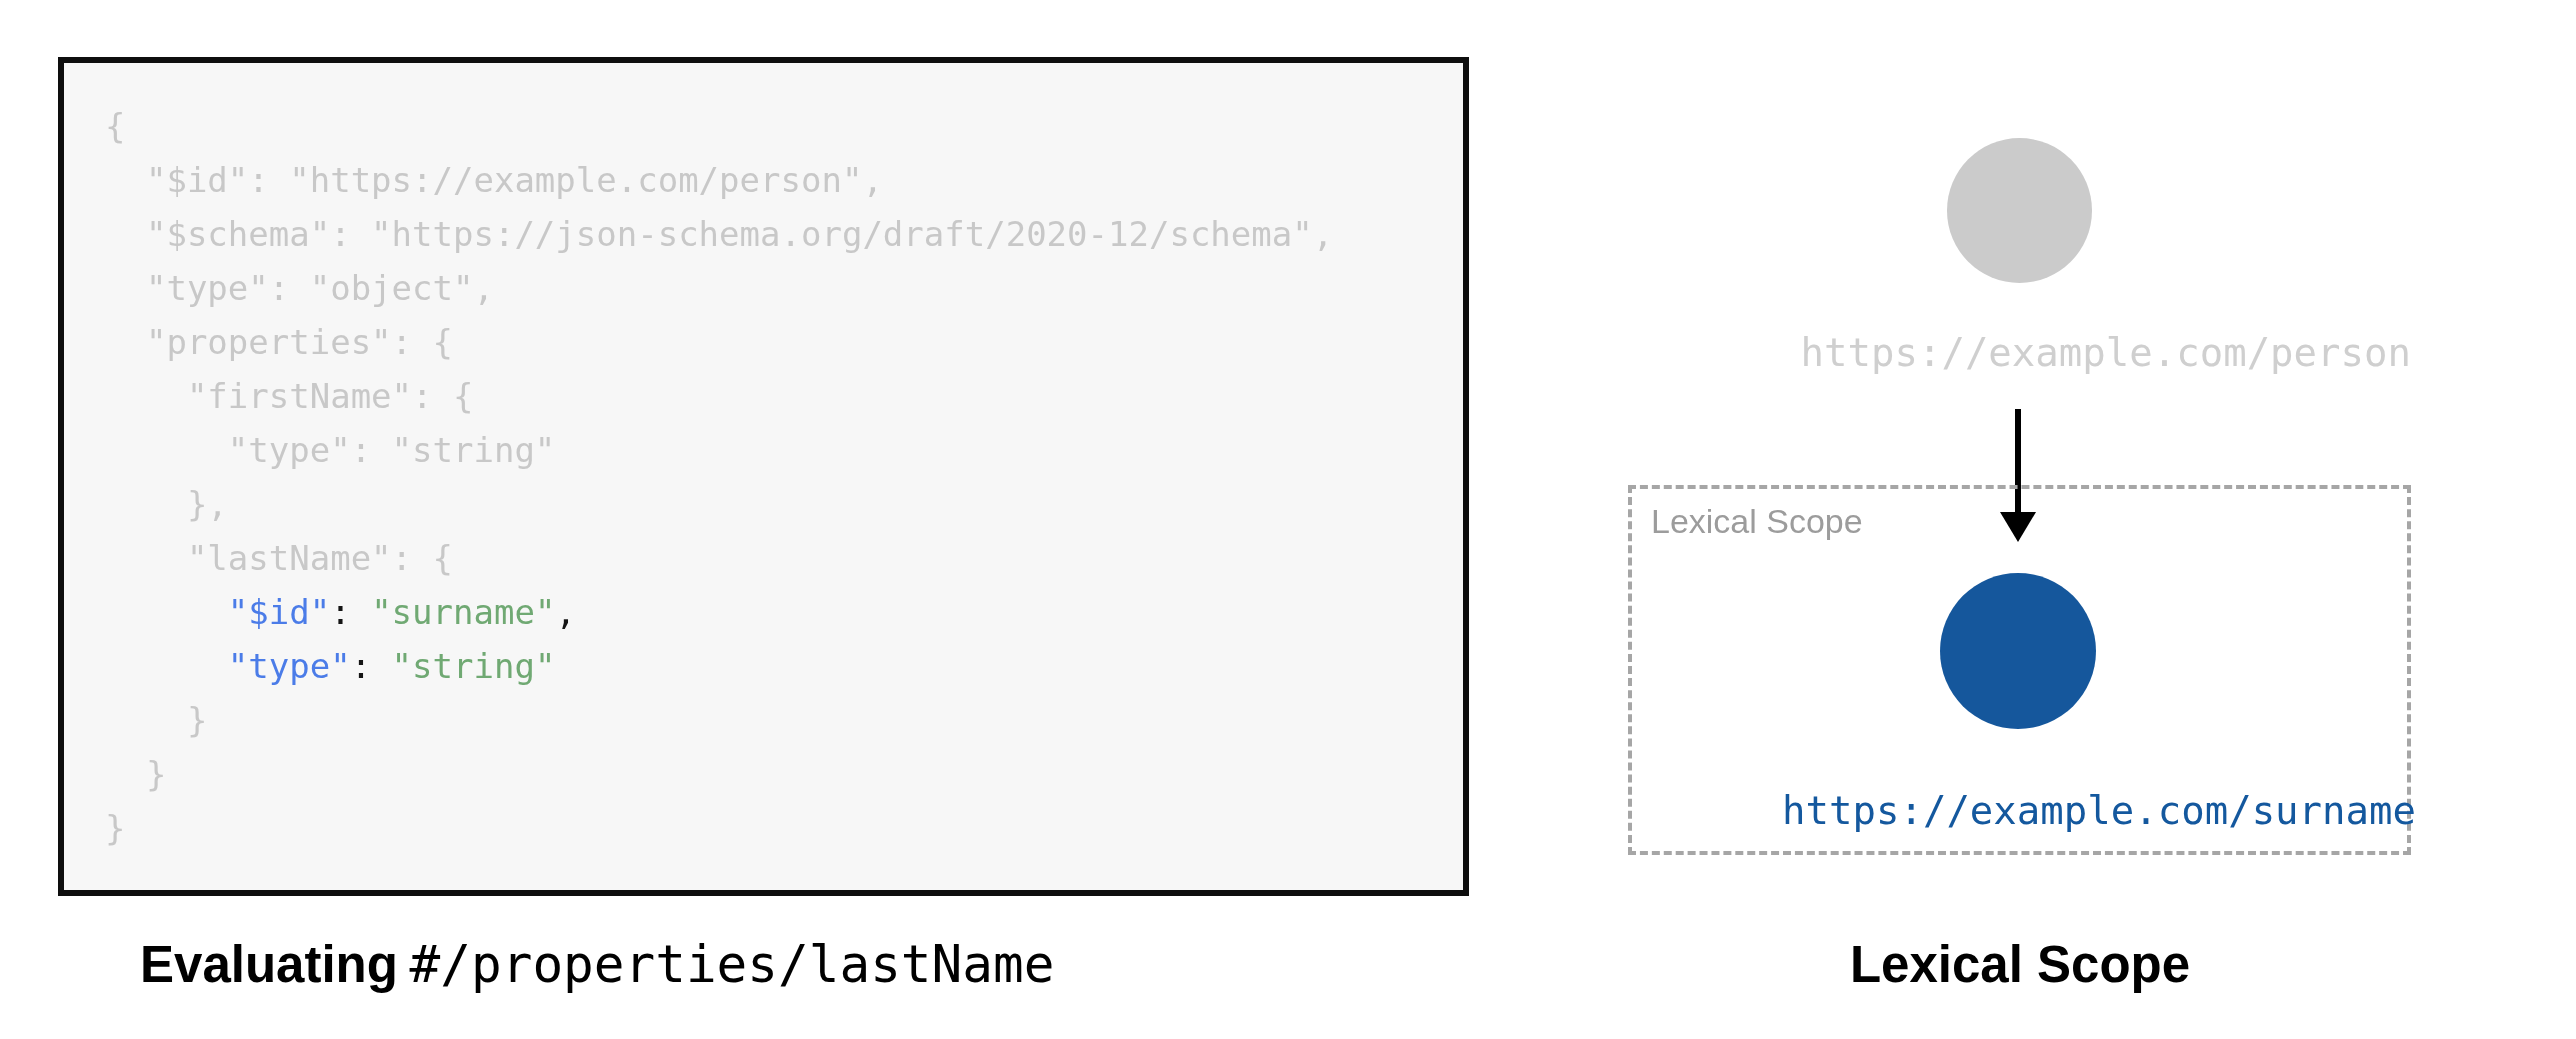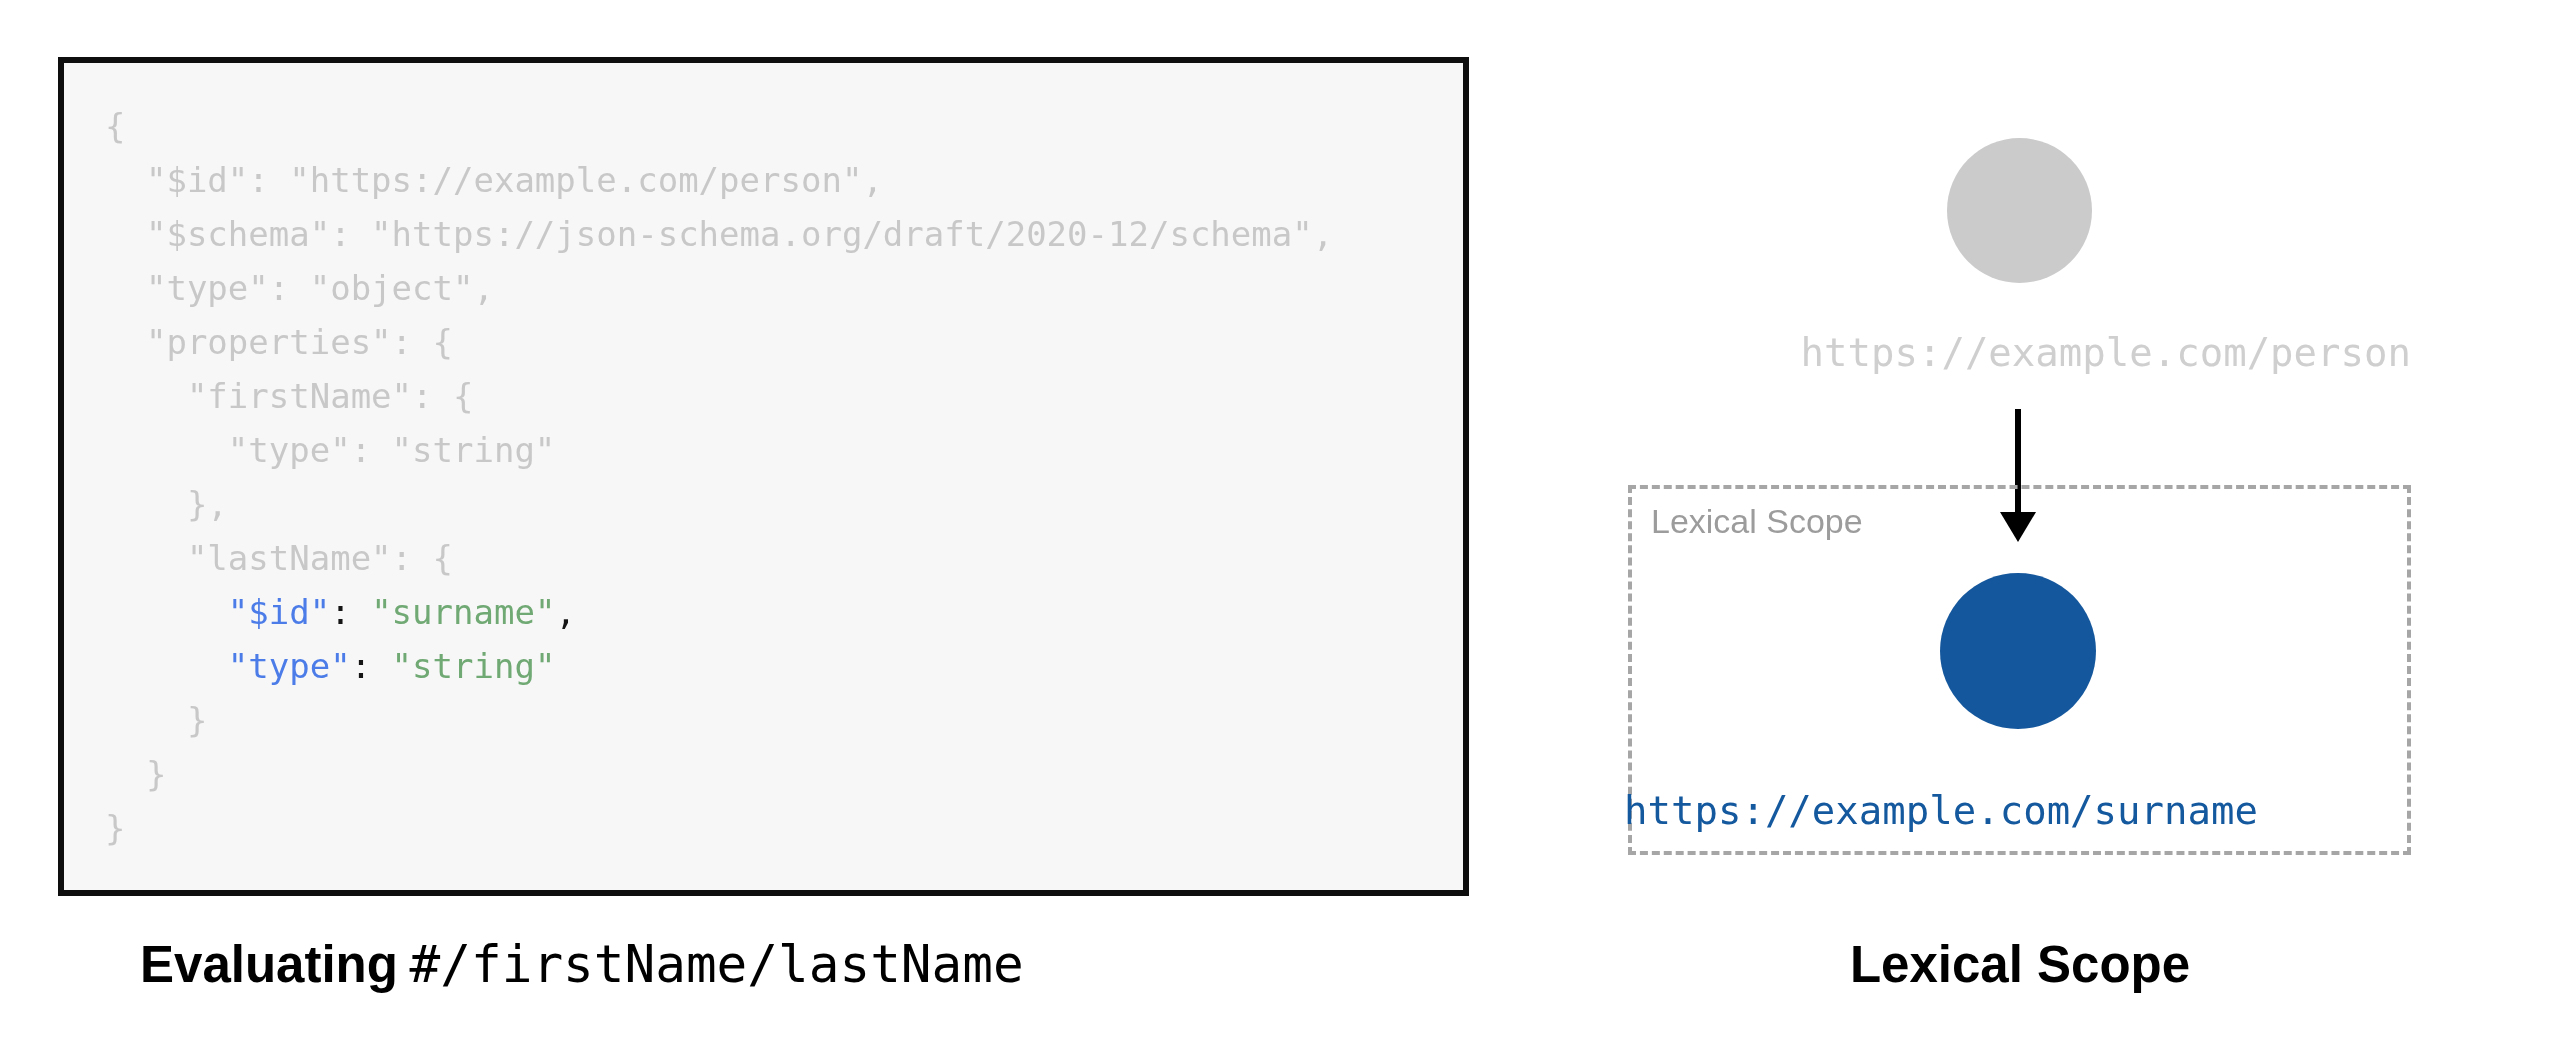--- a/index.html
+++ b/index.html
@@ -47,39 +47,39 @@
   .arrow-down .head{position:absolute;left:2.6px;top:103px;width:0;height:0;
                     border-left:18px solid transparent;border-right:18px solid transparent;
                     border-top:30px solid var(--arrow);}
   .scope-box{position:absolute;left:1628px;top:485px;width:783px;height:370px;
              box-sizing:border-box;border:4.5px dashed var(--scope-border);}
   .scope-label{position:absolute;left:1651px;top:500px;
                font-family:"Liberation Sans",sans-serif;font-size:34px;line-height:43px;
                color:var(--scope-label);white-space:nowrap;}
   .node-blue{position:absolute;left:1940px;top:573px;width:156px;height:156px;
              border-radius:50%;background:var(--node-blue);}
-  .label-surname{position:absolute;left:1624px;top:787px;width:792px;text-align:left;
+  .label-surname{position:absolute;left:1624px;top:787px;width:792px;text-align:right;
                  font-family:"DejaVu Sans Mono",monospace;font-size:39px;line-height:47px;
                  color:var(--url-blue);white-space:nowrap;}
   .caption-right{position:absolute;left:1624px;top:934px;width:792px;text-align:center;
                  font-family:"Liberation Sans",sans-serif;font-weight:700;font-size:51px;
                  line-height:62px;color:var(--caption);white-space:nowrap;}
 </style>
 </head>
 <body>
 
 <div class="canvas">
 
   <div class="code-panel">
     <div class="code-block"><div class="code-line"><span class="tok-gray">{</span></div><div class="code-line"><span class="tok-gray">  "$id": "https://example.com/person",</span></div><div class="code-line"><span class="tok-gray">  "$schema": "https://json-schema.org/draft/2020-12/schema",</span></div><div class="code-line"><span class="tok-gray">  "type": "object",</span></div><div class="code-line"><span class="tok-gray">  "properties": {</span></div><div class="code-line"><span class="tok-gray">    "firstName": {</span></div><div class="code-line"><span class="tok-gray">      "type": "string"</span></div><div class="code-line"><span class="tok-gray">    },</span></div><div class="code-line"><span class="tok-gray">    "lastName": {</span></div><div class="code-line"><span class="tok-gray">      </span><span class="tok-blue">"$id"</span><span class="tok-black">: </span><span class="tok-green">"surname"</span><span class="tok-black">,</span></div><div class="code-line"><span class="tok-gray">      </span><span class="tok-blue">"type"</span><span class="tok-black">: </span><span class="tok-green">"string"</span></div><div class="code-line"><span class="tok-gray">    }</span></div><div class="code-line"><span class="tok-gray">  }</span></div><div class="code-line"><span class="tok-gray">}</span></div></div>
   </div>
 
   <div class="caption-left">
     <span class="cap-bold">Evaluating</span>
-    <span class="cap-code">#/firstName/lastName</span>
+    <span class="cap-code">#/properties/lastName</span>
   </div>
 
   <div class="node-gray"></div>
 
   <div class="label-person">https://example.com/person</div>
 
   <div class="arrow-down">
     <div class="shaft"></div>
     <div class="head"></div>
   </div>

